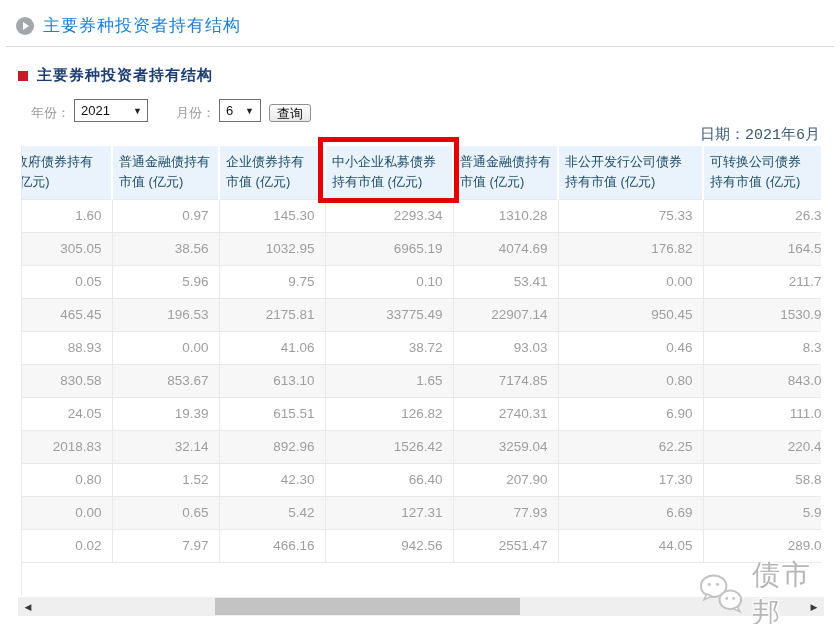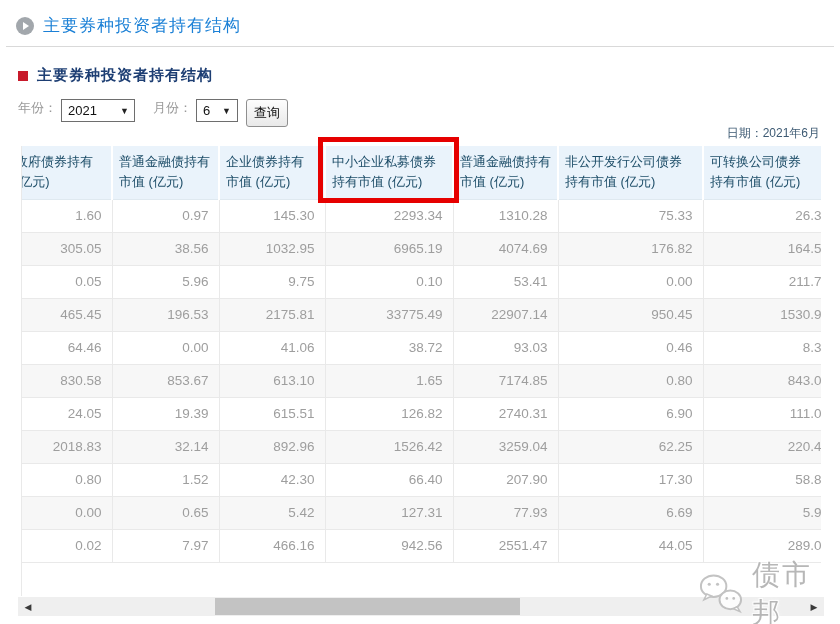--- a/index.html
+++ b/index.html
@@ -12,28 +12,28 @@
   .circle-icon::after { content:""; position:absolute; left:7px; top:5px; border-left:6px solid #fff; border-top:4px solid transparent; border-bottom:4px solid transparent; }
   .top-title { font-size:17px; color:#1b80d6; letter-spacing:1px; }
   .divider { position:absolute; top:46px; left:6px; width:828px; border-top:1px solid #d9d9d9; }
 
   
   .section-header { position:absolute; left:18px; top:66px; display:flex; align-items:center; gap:9px; }
   .red-bullet { width:10px; height:10px; background:#c81a2b; flex:0 0 auto; }
   .section-title { font-size:15px; font-weight:bold; color:#1d3e73; letter-spacing:1px; }
 
   
-  .filter-row { position:absolute; left:18px; top:99px; display:flex; align-items:flex-start; font-size:13px; color:#9a9a9a; }
+  .filter-row { position:absolute; left:31px; top:99px; display:flex; align-items:flex-end; font-size:13px; color:#9a9a9a; }
   .select { display:flex; align-items:center; justify-content:space-between; border:1px solid #6e6e6e; background:#fff; height:23px; padding:0 6px; color:#111; cursor:default; }
   .select .caret { font-size:9px; color:#222; margin-left:8px; }
-  .select.year { width:74px; margin:0 18px 0 4px;gap:15px; }
+  .select.year { width:74px; margin:0 28px 0 4px;gap:15px; }
   .select.month { width:42px; margin:0 8px 0 4px; }
-  .query-btn { height:28px; padding:0 7px; border:1px solid #8f8f8f; border-radius:3px; background:linear-gradient(#fdfdfd,#e9e9e9); font-size:13px; color:#111; cursor:pointer; }
-
-  .date-label { position:absolute; right:20px; top:125px; font-size:12px; color:#3d5a73; }
+  .query-btn { height:18px; padding:0 7px; border:1px solid #8f8f8f; border-radius:3px; background:linear-gradient(#fdfdfd,#e9e9e9); font-size:13px; color:#111; cursor:pointer; }
+
+  .date-label { position:absolute; right:20px; top:125px; font-size:15px; color:#3d5a73;font-family:Liberation Mono, monospace; }
 
   
   .table-wrap { position:absolute; left:21px; top:146px; width:800px; height:450px; overflow:hidden; border-left:1px solid #e9e9e9; }
   table { border-collapse:collapse; table-layout:fixed; width:829px; margin-left:-13px; }
   thead th { background:#eaf3fb; color:#1d4d68; font-size:13px; font-weight:normal; text-align:left;
              vertical-align:middle; padding:4px 6px; border-right:2px solid #fff; border-bottom:1px solid #dfe9f0;
              height:53px; white-space:pre-line; line-height:1.55; }
   tbody td { font-size:13.5px; color:#9e9e9e; text-align:right; padding:0 10px; height:33px;
              border-right:1px solid #e9e9e9; border-bottom:1px solid #e9e9e9; }
   tbody td:last-child { padding-right:16px;margin-left:10px; }
@@ -145,21 +145,21 @@
           <tr>
             <td>465.45</td>
             <td>196.53</td>
             <td>2175.81</td>
             <td>33775.49</td>
             <td>22907.14</td>
             <td>950.45</td>
             <td>1530.9</td>
           </tr>
           <tr>
-            <td>64.46</td>
+            <td>88.93</td>
             <td>0.00</td>
             <td>41.06</td>
             <td>38.72</td>
             <td>93.03</td>
             <td>0.46</td>
             <td>8.3</td>
           </tr>
           <tr>
             <td>830.58</td>
             <td>853.67</td>

